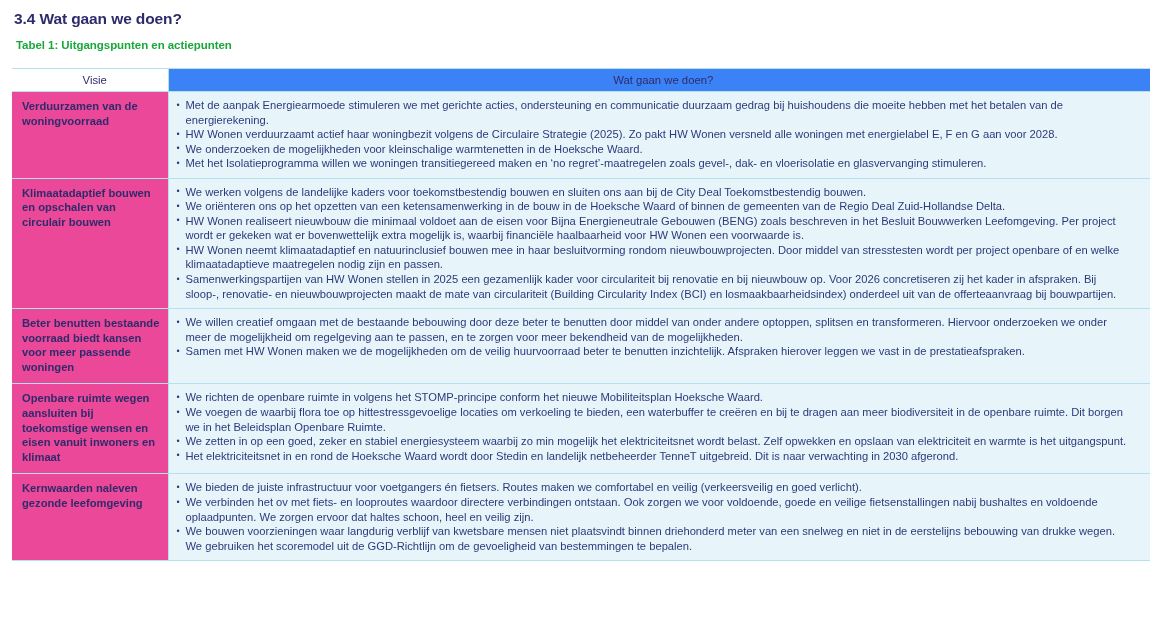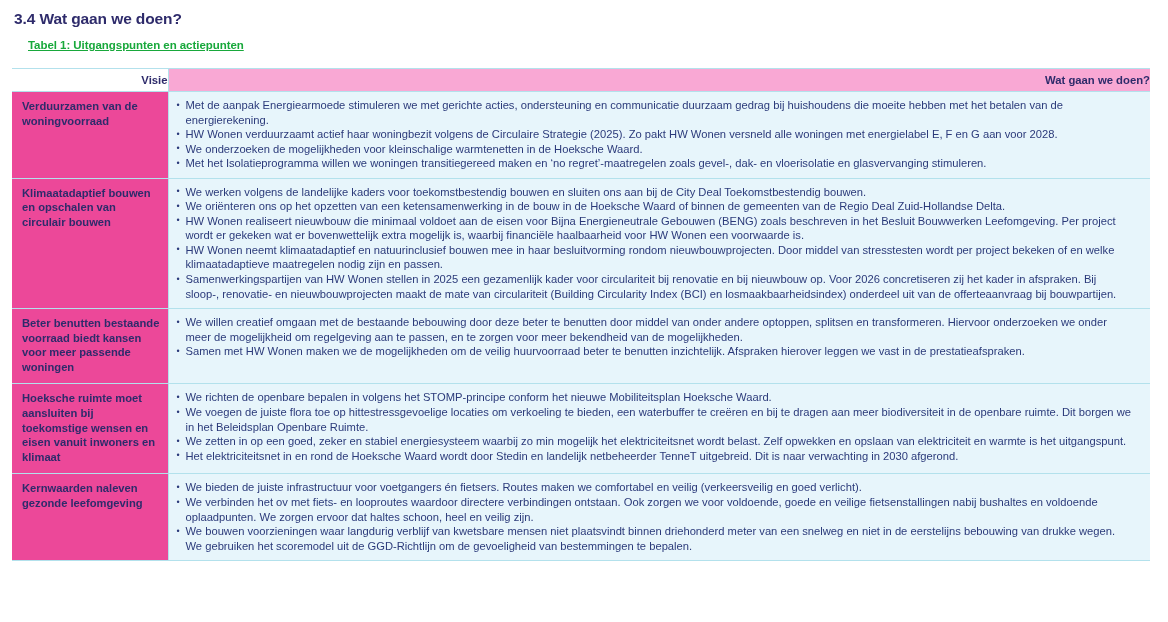--- a/index.html
+++ b/index.html
@@ -25,27 +25,26 @@
     position: absolute;
     left: 14px;
     top: 10px;
     font-size: 15.5px;
     font-weight: bold;
     color: #2e2b6b;
     letter-spacing: -0.1px;
   }
   .table-caption {
     position: absolute;
-    left: 28px;
+    left: 16px;
     top: 39px;
     font-size: 11.5px;
     font-weight: bold;
     color: #18a83b;
     letter-spacing: -0.05px;
-    text-decoration: underline;
   }
   .table-wrap {
     position: absolute;
     left: 12px;
     top: 68px;
     width: 1138px;
   }
   table.uitgangspunten {
     border-collapse: collapse;
     width: 1138px;
@@ -57,30 +56,30 @@
   table.uitgangspunten th,
   table.uitgangspunten td {
     vertical-align: top;
     border-top: 1.5px solid #b3e1ec;
     border-bottom: 1.5px solid #b3e1ec;
     padding: 0;
   }
   thead th {
     background: #ffffff;
     font-size: 11.3px;
-    font-weight: bold;
+    font-weight: normal;
     color: #2e2b6b;
-    text-align: right;
+    text-align: center;
     height: 22px;
     line-height: 22px;
   }
   thead th.h1 { padding-left: 10px; }
   thead th.h2 {
     padding-left: 8px;
-    background: #f9a8d4;
+    background: #3b82f6;
     border-left: 1.5px solid #b3e1ec;
   }
   tbody td.visie {
     background: #ec4899;
     font-size: 11.2px;
     font-weight: bold;
     color: #2e2b6b;
     padding: 7px 8px 9px 10px;
     line-height: 14.6px;
   }
@@ -145,40 +144,40 @@
               </ul>
             </td>
           </tr>
           <tr>
             <td class="visie">Klimaatadaptief bouwen en opschalen van circulair bouwen</td>
             <td class="acties">
               <ul class="bullets">
                 <li>We werken volgens de landelijke kaders voor toekomstbestendig bouwen en sluiten ons aan bij de City Deal Toekomstbestendig bouwen.</li>
                 <li>We oriënteren ons op het opzetten van een ketensamenwerking in de bouw in de Hoeksche Waard of binnen de gemeenten van de Regio Deal Zuid-Hollandse Delta.</li>
                 <li>HW Wonen realiseert nieuwbouw die minimaal voldoet aan de eisen voor Bijna Energieneutrale Gebouwen (BENG) zoals beschreven in het Besluit Bouwwerken Leefomgeving. Per project wordt er gekeken wat er bovenwettelijk extra mogelijk is, waarbij financiële haalbaarheid voor HW Wonen een voorwaarde is.</li>
-                <li>HW Wonen neemt klimaatadaptief en natuurinclusief bouwen mee in haar besluitvorming rondom nieuwbouwprojecten. Door middel van stresstesten wordt per project bekeken of en welke klimaatadaptieve maatregelen nodig zijn en passen.</li>
+                <li>HW Wonen neemt klimaatadaptief en natuurinclusief bouwen mee in haar besluitvorming rondom nieuwbouwprojecten. Door middel van stresstesten wordt per project openbare of en welke klimaatadaptieve maatregelen nodig zijn en passen.</li>
                 <li>Samenwerkingspartijen van HW Wonen stellen in 2025 een gezamenlijk kader voor circulariteit bij renovatie en bij nieuwbouw op. Voor 2026 concretiseren zij het kader in afspraken. Bij sloop-, renovatie- en nieuwbouwprojecten maakt de mate van circulariteit (Building Circularity Index (BCI) en losmaakbaarheidsindex) onderdeel uit van de offerteaanvraag bij bouwpartijen.</li>
               </ul>
             </td>
           </tr>
           <tr>
             <td class="visie">Beter benutten bestaande voorraad biedt kansen voor meer passende woningen</td>
             <td class="acties">
               <ul class="bullets">
                 <li>We willen creatief omgaan met de bestaande bebouwing door deze beter te benutten door middel van onder andere optoppen, splitsen en transformeren. Hiervoor onderzoeken we onder meer de mogelijkheid om regelgeving aan te passen, en te zorgen voor meer bekendheid van de mogelijkheden.</li>
                 <li>Samen met HW Wonen maken we de mogelijkheden om de veilig huurvoorraad beter te benutten inzichtelijk. Afspraken hierover leggen we vast in de prestatieafspraken.</li>
               </ul>
             </td>
           </tr>
           <tr>
-            <td class="visie">Hoeksche ruimte moet aansluiten bij toekomstige wensen en eisen vanuit inwoners en klimaat</td>
+            <td class="visie">Openbare ruimte wegen aansluiten bij toekomstige wensen en eisen vanuit inwoners en klimaat</td>
             <td class="acties">
               <ul class="bullets">
-                <li>We richten de openbare bepalen in volgens het STOMP-principe conform het nieuwe Mobiliteitsplan Hoeksche Waard.</li>
-                <li>We voegen de juiste flora toe op hittestressgevoelige locaties om verkoeling te bieden, een waterbuffer te creëren en bij te dragen aan meer biodiversiteit in de openbare ruimte. Dit borgen we in het Beleidsplan Openbare Ruimte.</li>
+                <li>We richten de openbare ruimte in volgens het STOMP-principe conform het nieuwe Mobiliteitsplan Hoeksche Waard.</li>
+                <li>We voegen de waarbij flora toe op hittestressgevoelige locaties om verkoeling te bieden, een waterbuffer te creëren en bij te dragen aan meer biodiversiteit in de openbare ruimte. Dit borgen we in het Beleidsplan Openbare Ruimte.</li>
                 <li>We zetten in op een goed, zeker en stabiel energiesysteem waarbij zo min mogelijk het elektriciteitsnet wordt belast. Zelf opwekken en opslaan van elektriciteit en warmte is het uitgangspunt.</li>
                 <li>Het elektriciteitsnet in en rond de Hoeksche Waard wordt door Stedin en landelijk netbeheerder TenneT uitgebreid. Dit is naar verwachting in 2030 afgerond.</li>
               </ul>
             </td>
           </tr>
           <tr>
             <td class="visie">Kernwaarden naleven gezonde leefomgeving</td>
             <td class="acties">
               <ul class="bullets">
                 <li>We bieden de juiste infrastructuur voor voetgangers én fietsers. Routes maken we comfortabel en veilig (verkeersveilig en goed verlicht).</li>

